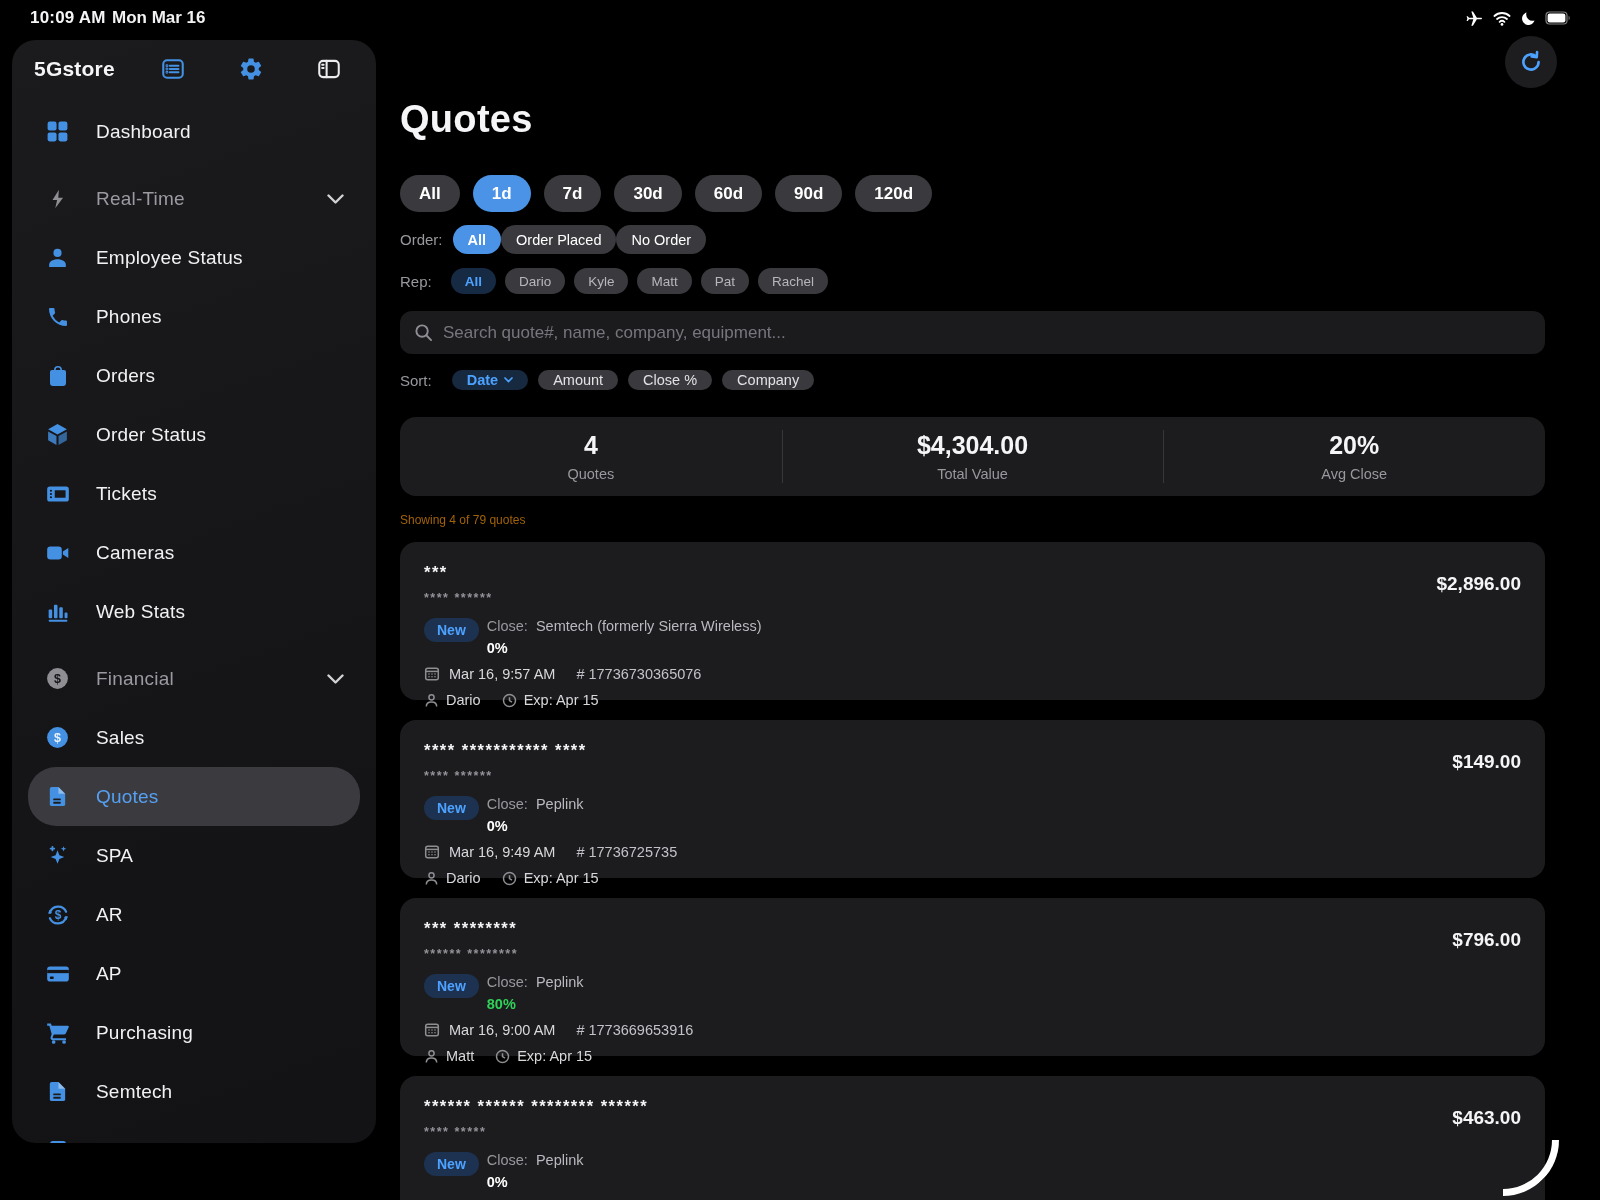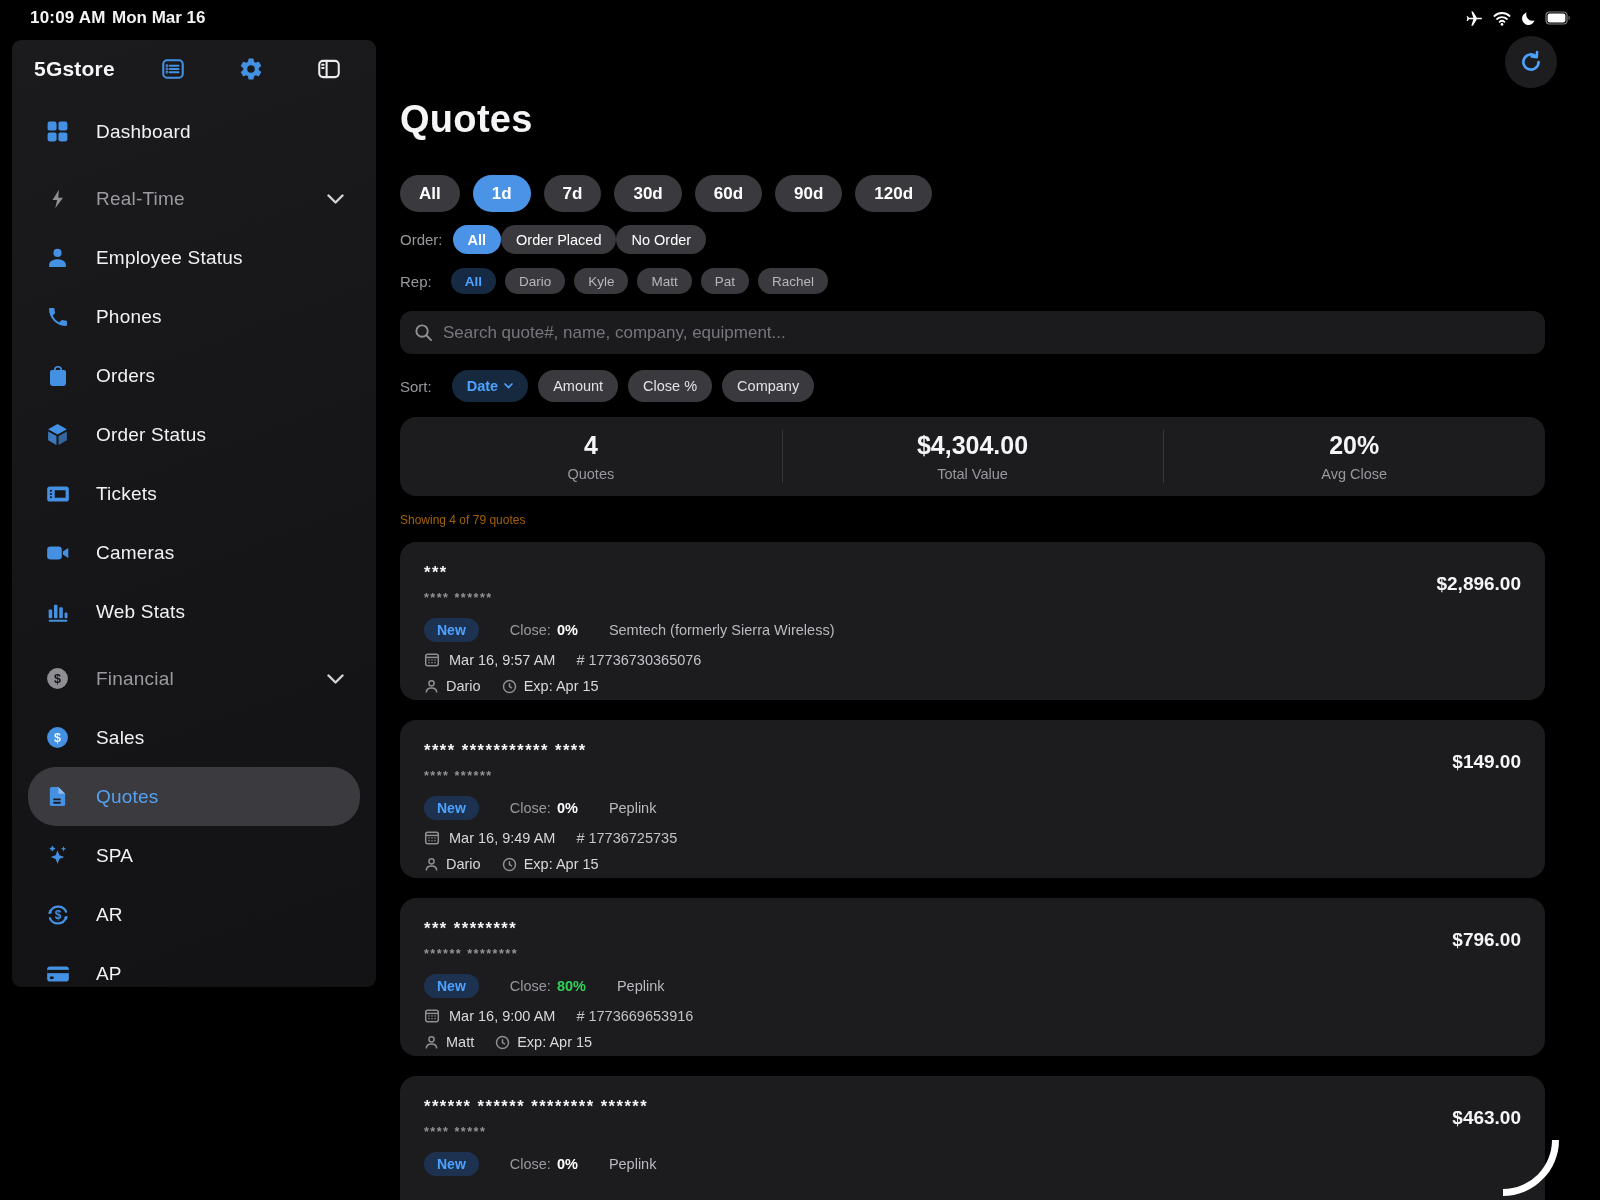--- a/index.html
+++ b/index.html
@@ -10,23 +10,23 @@
   .statusbar { position:absolute; left:0; top:0; right:0; height:34px; }
   .status-time { position:absolute; left:30px; top:8px; font-size:17px; font-weight:700; letter-spacing:.2px;}
   .status-date { position:absolute; left:112px; top:8px; font-size:17px; font-weight:600; color:#f2f2f4;}
   .status-icons { position:absolute; right:28px; top:8px; display:flex; align-items:center; gap:8px; height:20px;}
 
   
   .refresh-btn { position:absolute; left:1505px; top:36px; width:52px; height:52px;
     border-radius:50%; background:#1d1d20; display:flex; align-items:center; justify-content:center;}
 
   
-  .sidebar { position:absolute; left:12px; top:40px; width:364px; height:947px;
+  .sidebar { position:absolute; left:12px; top:40px; width:364px; height:1103px;
     background:linear-gradient(160deg,#1b1b1e 0%, #151517 60%, #131315 100%);
-    border-radius:9px; overflow:hidden;}
+    border-radius:24px; overflow:hidden;}
   .sb-header { display:flex; align-items:center; padding:16px 26px 4px 22px; }
   .sb-title { font-size:21px; font-weight:700; letter-spacing:.2px;}
   .sb-header-icons { margin-left:auto; display:flex; align-items:center; gap:52px; padding-right:8px;}
   .sb-hicon { width:26px; height:26px; display:flex; align-items:center; justify-content:center; cursor:pointer;}
   .nav { padding:16px 16px 0 16px; }
   .side-item { display:flex; align-items:center; height:59px; padding:0 16px;
     border-radius:28px; cursor:pointer; }
   .side-item.section { margin-top:8px; }
   .side-item.selected { background:#3a3a3f; }
   .s-icon { width:27px; height:27px; display:flex; align-items:center; justify-content:center; flex:0 0 27px;}
@@ -42,21 +42,21 @@
   .frow { position:absolute; display:flex; align-items:center; }
   .row-label { color:#98989e; font-size:15px; margin-right:10px; }
   .chip { display:inline-flex; align-items:center; justify-content:center;
     background:#3a3a3e; color:#fff; border-radius:999px; cursor:pointer; white-space:nowrap;}
   .chip.lg { height:37px; padding:0 19px; font-size:17px; font-weight:600;}
   .chip.lg.sel { background:#4a93e6; font-weight:700;}
   .chip.md { height:29px; padding:0 15px; font-size:14.5px; font-weight:500;}
   .chip.md.sel { background:#4a93e6; font-weight:700;}
   .chip.sm { height:26px; padding:0 14px; font-size:13.5px; color:#b6b6bc;}
   .chip.sm.sel { background:#172a44; color:#4da2ff; font-weight:600;}
-  .chip.sort { height:32px; padding:0 15px; font-size:14.5px; color:#e2e2e5;}
+  .chip.sort { height:20px; padding:0 15px; font-size:14.5px; color:#e2e2e5;}
   .chip.sort.sel { background:#16293f; color:#4da2ff; font-weight:600; gap:6px;}
 
   
   .search { position:absolute; left:400px; top:311px; width:1145px; height:43px;
     background:#1b1b1e; border-radius:12px; display:flex; align-items:center; padding:0 14px;}
   .search input { flex:1; background:transparent; border:none; outline:none;
     font-size:17px; color:#e5e5e8; margin-left:10px; font-family:"Liberation Sans",sans-serif;}
   .search input::placeholder { color:#76767d; }
 
   
@@ -68,23 +68,23 @@
   .sum-lab { font-size:14.5px; color:#98989e; margin-top:6px;}
 
   .showing { position:absolute; left:400px; top:513px; width:1145px; text-align:left;
     font-size:12px; color:#a16207;}
 
   
   .quote-card { position:absolute; left:400px; width:1145px; height:158px;
     background:#1c1c1e; border-radius:16px; padding:21px 24px; cursor:pointer;}
   .q-title { font-size:16.5px; font-weight:700; letter-spacing:1.5px;}
   .q-sub { margin-top:9px; font-size:12.5px; font-weight:600; color:#929298; letter-spacing:1.5px;}
-  .q-badges { margin-top:13px; display:flex; align-items:center; gap:31px; font-size:14.5px;}
+  .q-badges { margin-top:13px; display:flex; align-items:flex-start; gap:8px; font-size:14.5px;}
   .badge-new { background:#1d3251; color:#4da2ff; padding:4px 13px; border-radius:999px; font-size:14px; font-weight:600;}
-  .close-wrap { display:flex; gap:6px; }
+  .close-wrap { display:flex; gap:6px;flex-direction:column; }
   .close-label { color:#98989e;}
   .close-val { font-weight:700;}
   .company { color:#b9b9bf;}
   .q-meta { margin-top:10px; display:flex; align-items:center; gap:9px; font-size:14.5px; color:#d8d8dc;}
   .q-num { color:#c2c2c8; margin-left:12px;}
   .q-meta .grp { display:flex; align-items:center; gap:7px; }
   .q-meta .grp + .grp { margin-left:12px; }
   .q-amount { position:absolute; top:31px; right:24px; font-size:19px; font-weight:700;}
   .micon { display:flex; align-items:center; }
 

